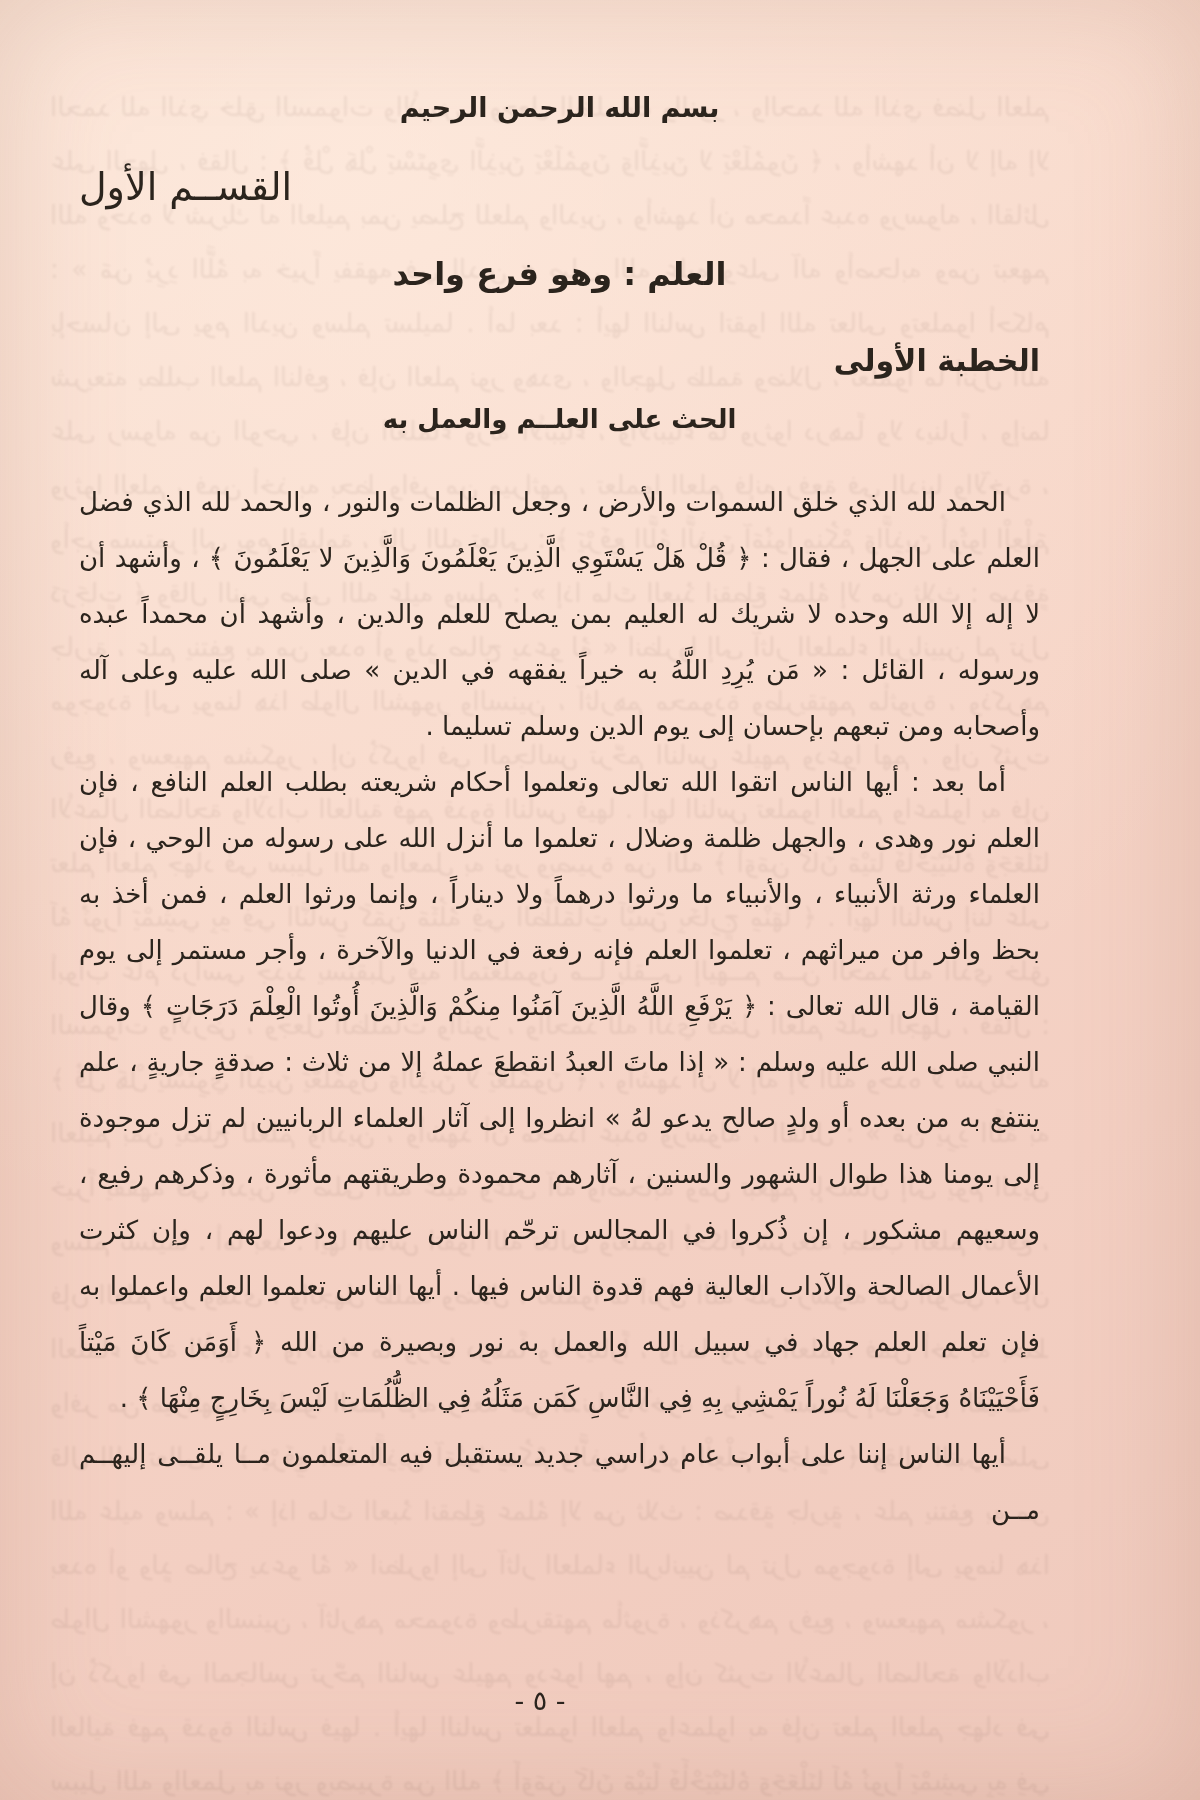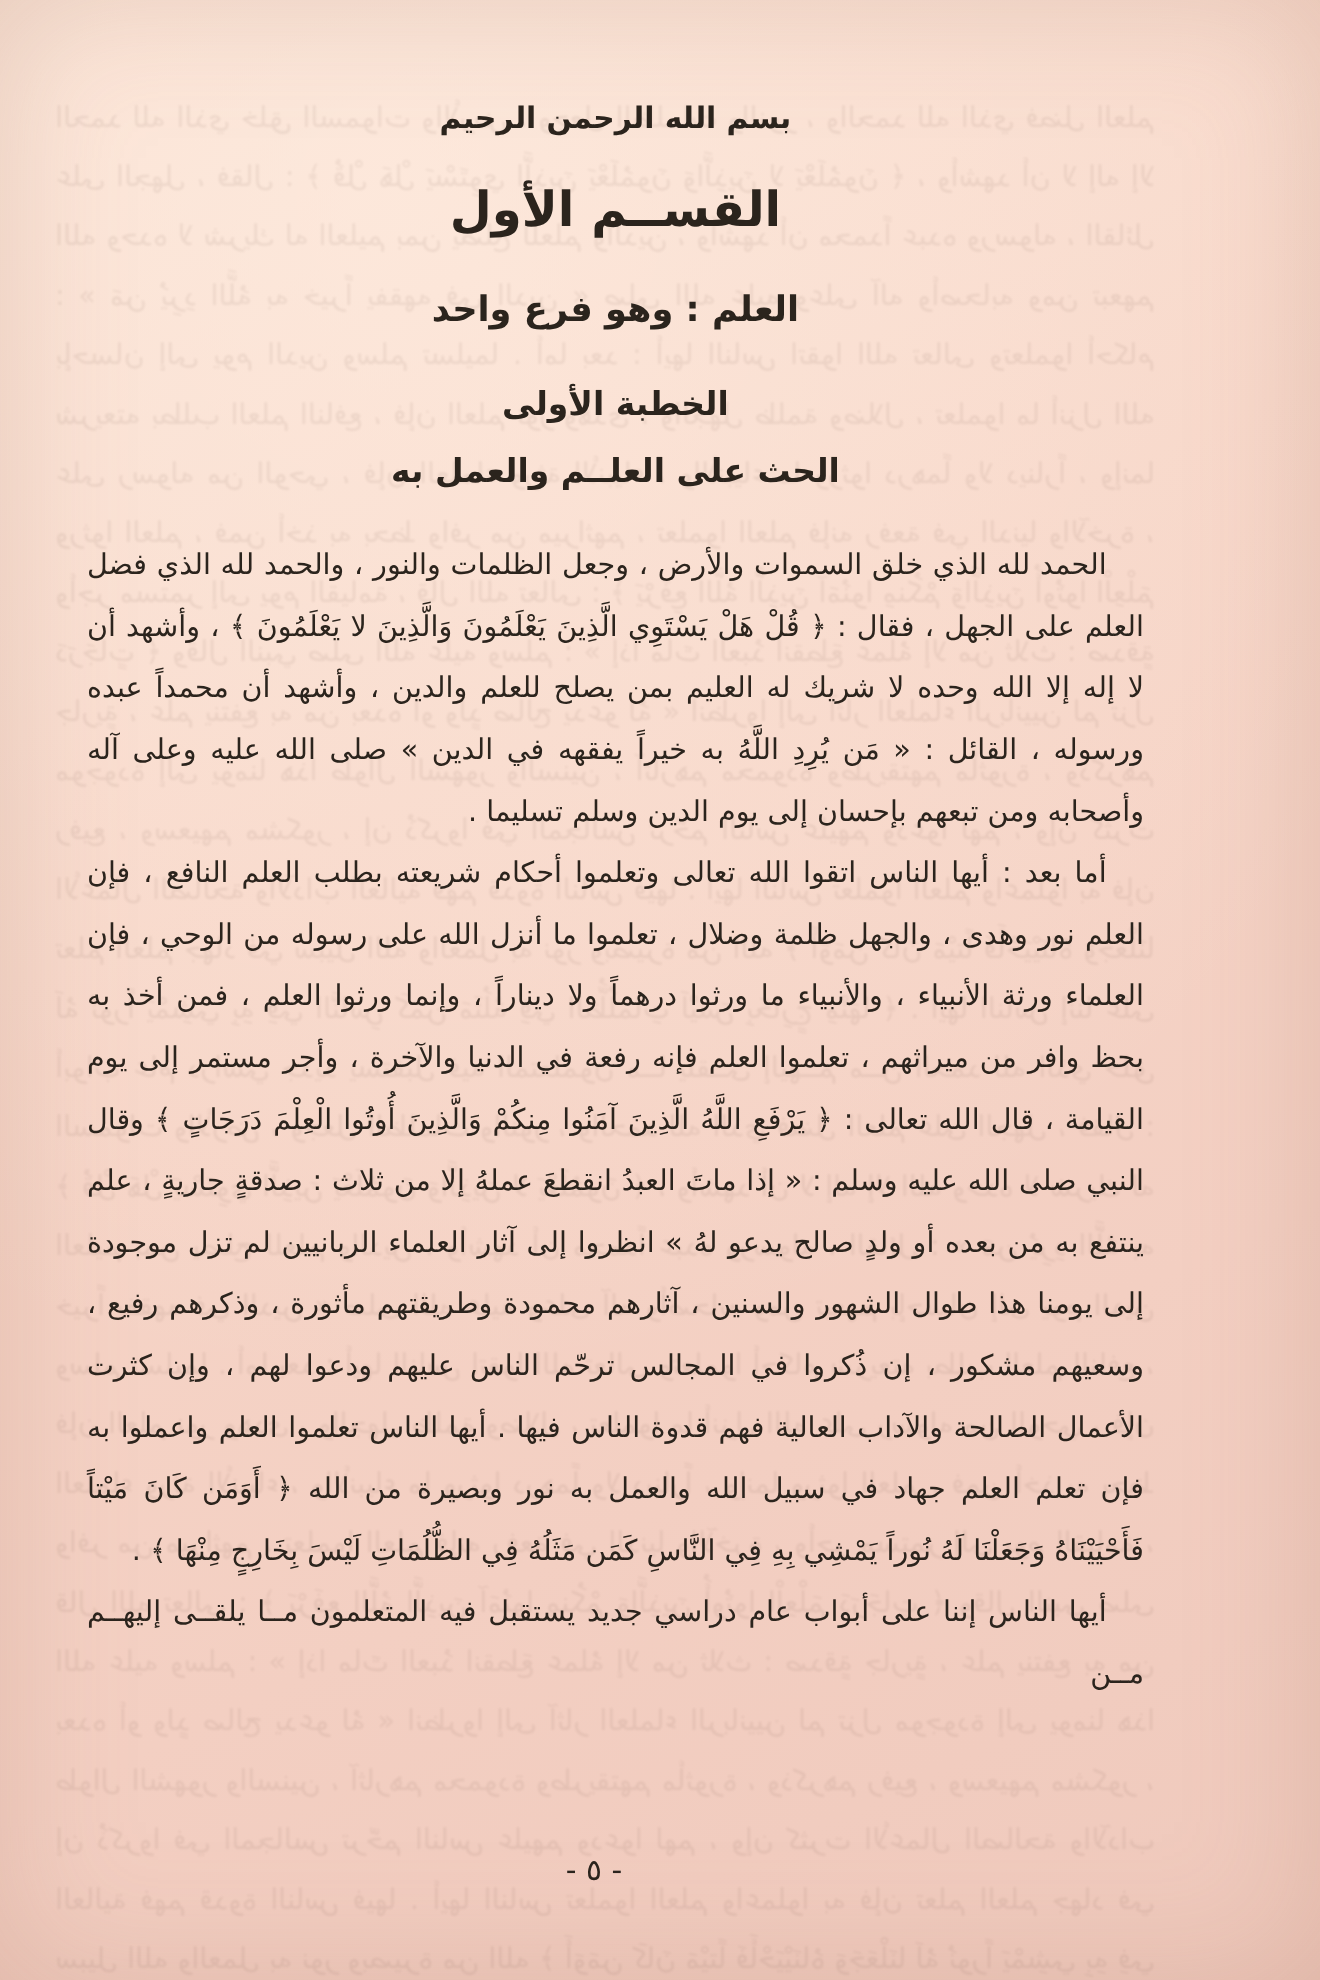--- a/index.html
+++ b/index.html
@@ -48,40 +48,40 @@
     z-index: 2;
     padding: 92px 160px 0 40px;
     margin-left: 39px;
   }
   .basmala {
     text-align: center;
     font-size: 27px;
     font-weight: bold;
   }
   .section-heading {
-    text-align: center;
-    font-size: 44px;
-    font-weight: bold;
+    text-align: left;
+    font-size: 38px;
+    font-weight: normal;
     margin-top: 42px;
   }
   .subsection-heading {
     text-align: center;
     font-size: 32px;
     font-weight: bold;
     margin-top: 46px;
   }
   .khutbah-title {
-    text-align: center;
+    text-align: right;
     font-size: 30px;
     font-weight: bold;
     margin-top: 50px;
   }
   .khutbah-subtitle {
     text-align: center;
-    font-size: 30px;
+    font-size: 26px;
     font-weight: bold;
     margin-top: 26px;
   }
   .body-text {
     margin-top: 40px;
     font-size: 26px;
     line-height: 56px;
     text-align: justify;
   }
   .body-text p {

